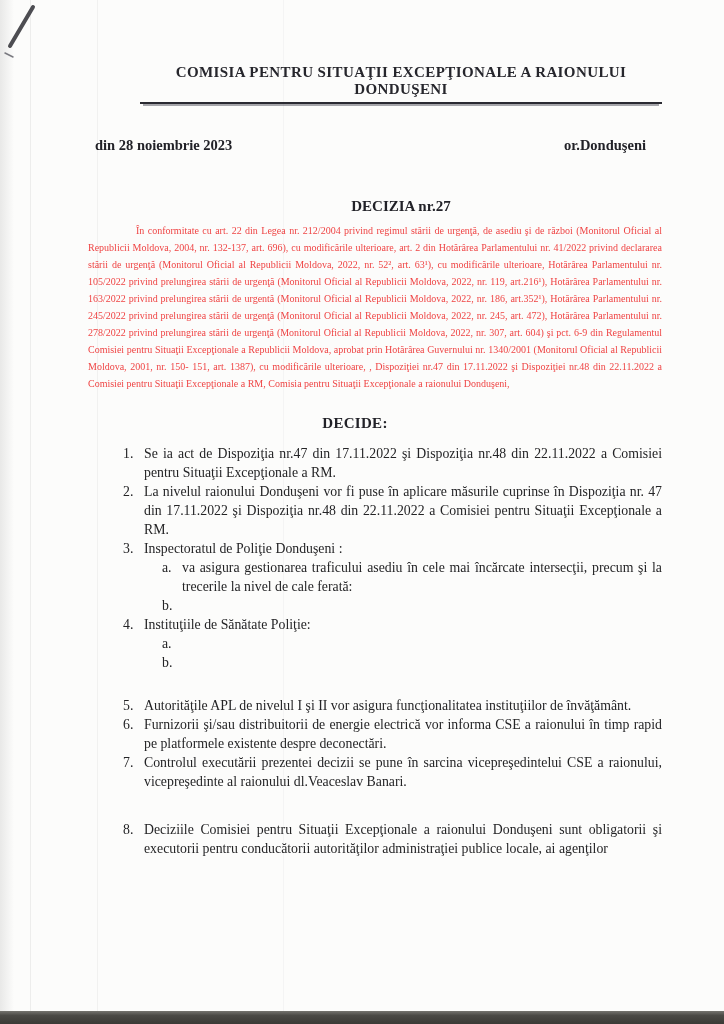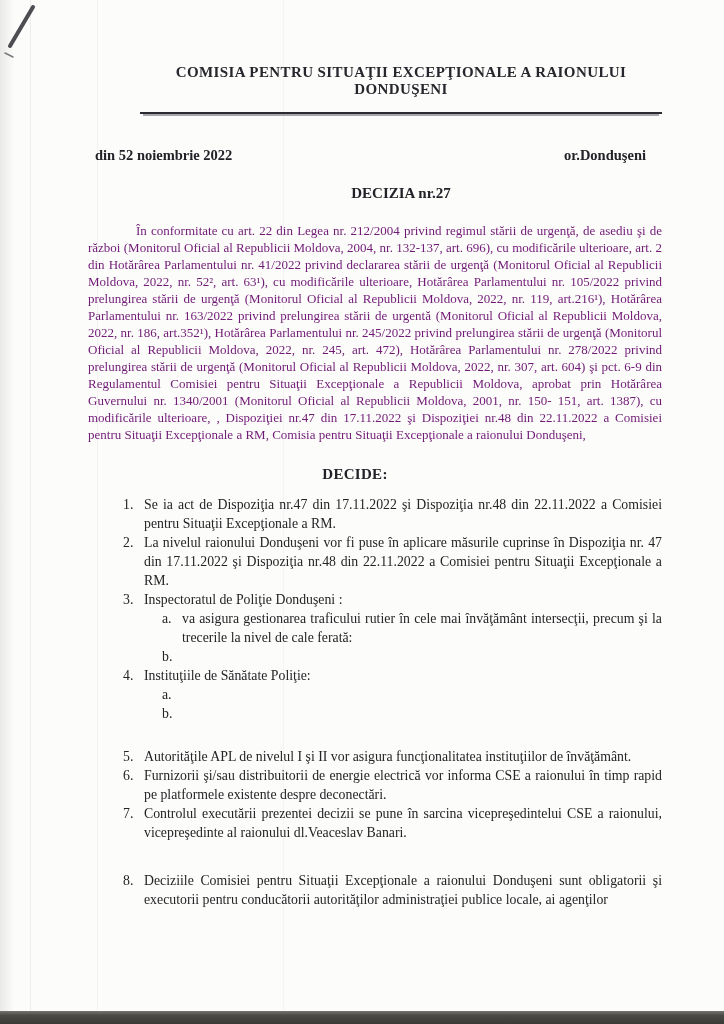--- a/index.html
+++ b/index.html
@@ -21,36 +21,36 @@
   .crease.c3{left:283px;background:rgba(40,40,45,.035);}
   .edge-shade{position:absolute;left:0;top:0;bottom:0;width:14px;
     background:linear-gradient(90deg,rgba(60,60,58,.10),rgba(60,60,58,0));}
   .pen-mark{position:absolute;left:0;top:0;}
   .bottom-bar{position:absolute;left:0;right:0;bottom:0;height:13px;
     background:linear-gradient(180deg,#75746f 0%,#4a4945 35%,#3b3a36 100%);}
   
   .title-wrap{padding-top:64px;text-align:center;padding-left:52px;}
   .doc-title{
     display:inline-block;font-weight:bold;font-size:15px;letter-spacing:.4px;
-    color:#26262c;padding-bottom:14px;
+    color:#26262c;padding-bottom:4px;
     border-bottom:2px solid #2a2a31;
     box-shadow:0 5px 0 -3px rgba(60,60,70,.45);
   }
   .dateline{
     margin-top:33px;display:flex;justify-content:space-between;
     font-weight:bold;font-size:14.5px;padding:0 16px 0 7px;color:#222228;
   }
   .decision-no{
-    margin-top:21px;text-align:center;padding-left:52px;
+    margin-top:44px;text-align:center;padding-left:52px;
     font-weight:bold;font-size:15px;color:#222228;
   }
   
   .preamble{
-    margin:20px 0 0 0;font-size:13px;line-height:17px;
-    text-align:justify;text-indent:48px;color:#701a75;
+    margin:7px 0 0 0;font-size:10px;line-height:17px;
+    text-align:justify;text-indent:48px;color:#ef4444;
   }
   .decide-heading{
     margin-top:23px;text-align:center;padding-right:40px;
     font-weight:bold;font-size:15px;letter-spacing:.3px;color:#222228;
   }
   .list{margin-top:12px;font-size:13.8px;line-height:19px;color:#242426;}
   .item{display:flex;}
   .item .num{flex:0 0 21px;margin-left:35px;}
   .item .txt{flex:1;text-align:justify;}
   .sub .num{flex:0 0 20px;margin-left:74px;}
@@ -70,21 +70,21 @@
   <svg class="pen-mark" width="60" height="70" viewBox="0 0 60 70">
     <line x1="33" y1="7" x2="10" y2="46" stroke="#4d4d52" stroke-width="4" stroke-linecap="round"></line>
     <line x1="5" y1="53" x2="13" y2="57" stroke="#7a7a80" stroke-width="1.5" stroke-linecap="round"></line>
   </svg>
 
   <div class="title-wrap">
     <span class="doc-title">COMISIA PENTRU SITUAŢII EXCEPŢIONALE A RAIONULUI DONDUŞENI</span>
   </div>
 
   <div class="dateline">
-    <span>din 52 noiembrie 2022</span>
+    <span>din 28 noiembrie 2023</span>
     <span>or.Donduşeni</span>
   </div>
 
   <div class="decision-no">DECIZIA nr.27</div>
 
   <p class="preamble">În conformitate cu art. 22 din Legea nr. 212/2004 privind regimul stării de urgenţă, de asediu şi de război (Monitorul Oficial al Republicii Moldova, 2004, nr. 132-137, art. 696), cu modificările ulterioare, art. 2 din Hotărârea Parlamentului nr. 41/2022 privind declararea stării de urgenţă (Monitorul Oficial al Republicii Moldova, 2022, nr. 52², art. 63¹), cu modificările ulterioare, Hotărârea Parlamentului nr. 105/2022 privind prelungirea stării de urgenţă (Monitorul Oficial al Republicii Moldova, 2022, nr. 119, art.216¹), Hotărârea Parlamentului nr. 163/2022 privind prelungirea stării de urgentă (Monitorul Oficial al Republicii Moldova, 2022, nr. 186, art.352¹), Hotărârea Parlamentului nr. 245/2022 privind prelungirea stării de urgenţă (Monitorul Oficial al Republicii Moldova, 2022, nr. 245, art. 472), Hotărârea Parlamentului nr. 278/2022 privind prelungirea stării de urgenţă (Monitorul Oficial al Republicii Moldova, 2022, nr. 307, art. 604) şi pct. 6-9 din Regulamentul Comisiei pentru Situaţii Excepţionale a Republicii Moldova, aprobat prin Hotărârea Guvernului nr. 1340/2001 (Monitorul Oficial al Republicii Moldova, 2001, nr. 150- 151, art. 1387), cu modificările ulterioare, , Dispoziţiei nr.47 din 17.11.2022 şi Dispoziţiei nr.48 din 22.11.2022 a Comisiei pentru Situaţii Excepţionale a RM, Comisia pentru Situaţii Excepţionale a raionului Donduşeni,</p>
 
   <div class="decide-heading">DECIDE:</div>
 
   <div class="list">
@@ -98,21 +98,21 @@
       <span class="num">2.</span>
       <span class="txt">La nivelul raionului Donduşeni vor fi puse în aplicare măsurile cuprinse în Dispoziţia nr. 47 din 17.11.2022 şi Dispoziţia nr.48 din 22.11.2022 a Comisiei pentru Situaţii Excepţionale a RM.</span>
     </div>
 
     <div class="item">
       <span class="num">3.</span>
       <span class="txt">Inspectoratul de Poliţie Donduşeni :</span>
     </div>
     <div class="item sub">
       <span class="num">a.</span>
-      <span class="txt">va asigura gestionarea traficului rutier în cele mai învăţământ intersecţii, precum şi la trecerile la nivel de cale ferată:</span>
+      <span class="txt">va asigura gestionarea traficului asediu în cele mai încărcate intersecţii, precum şi la trecerile la nivel de cale ferată:</span>
     </div>
     <div class="item sub">
       <span class="num">b.</span>
     </div>
 
     <div class="item">
       <span class="num">4.</span>
       <span class="txt">Instituţiile de Sănătate Poliţie:</span>
     </div>
     <div class="item sub">

